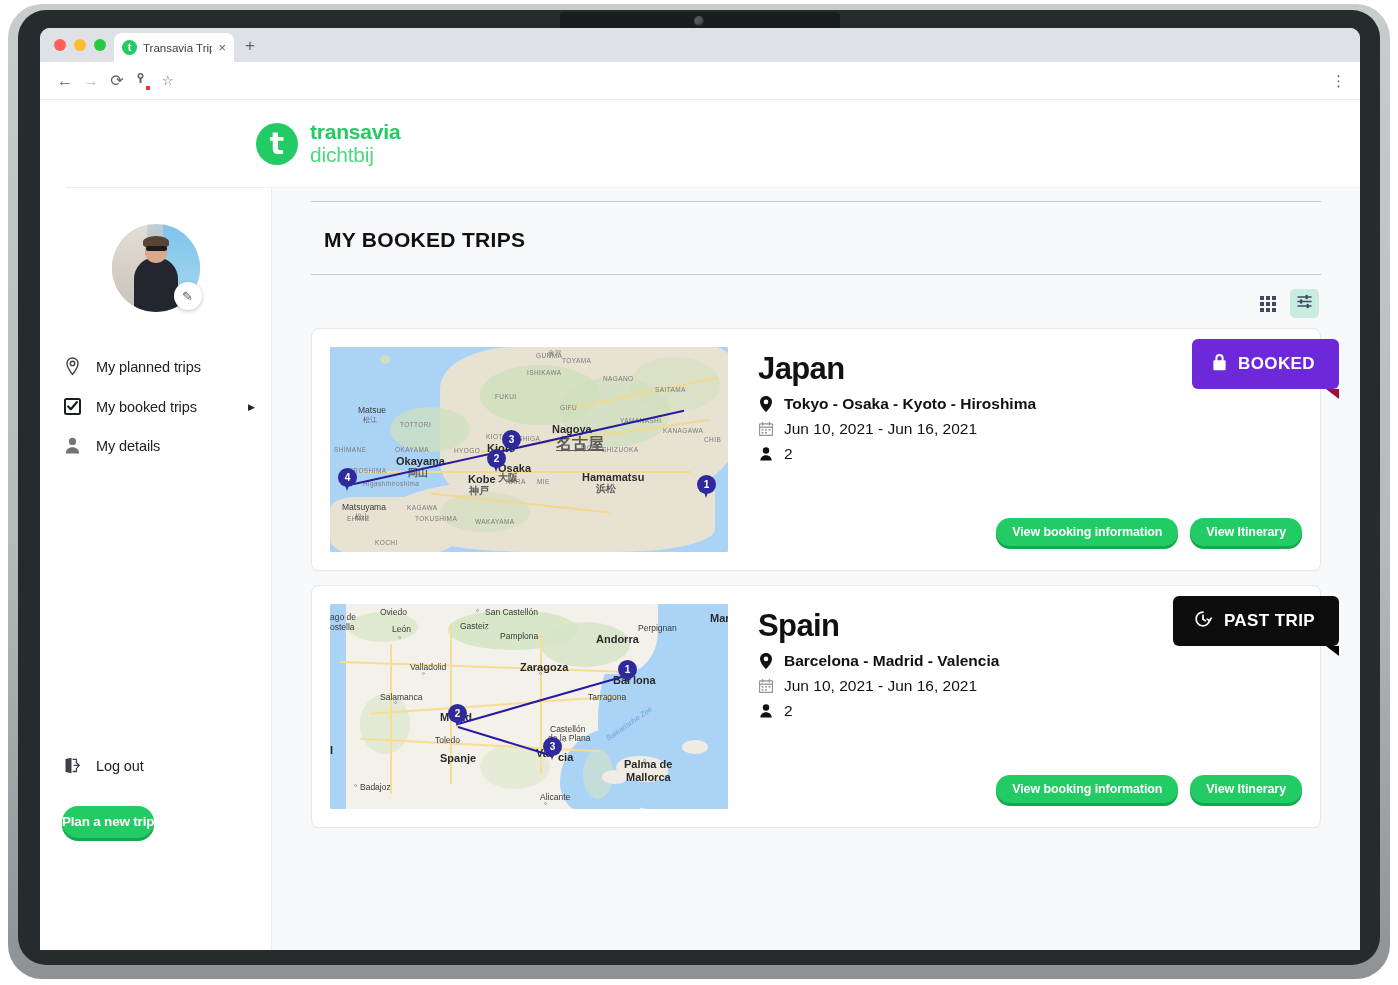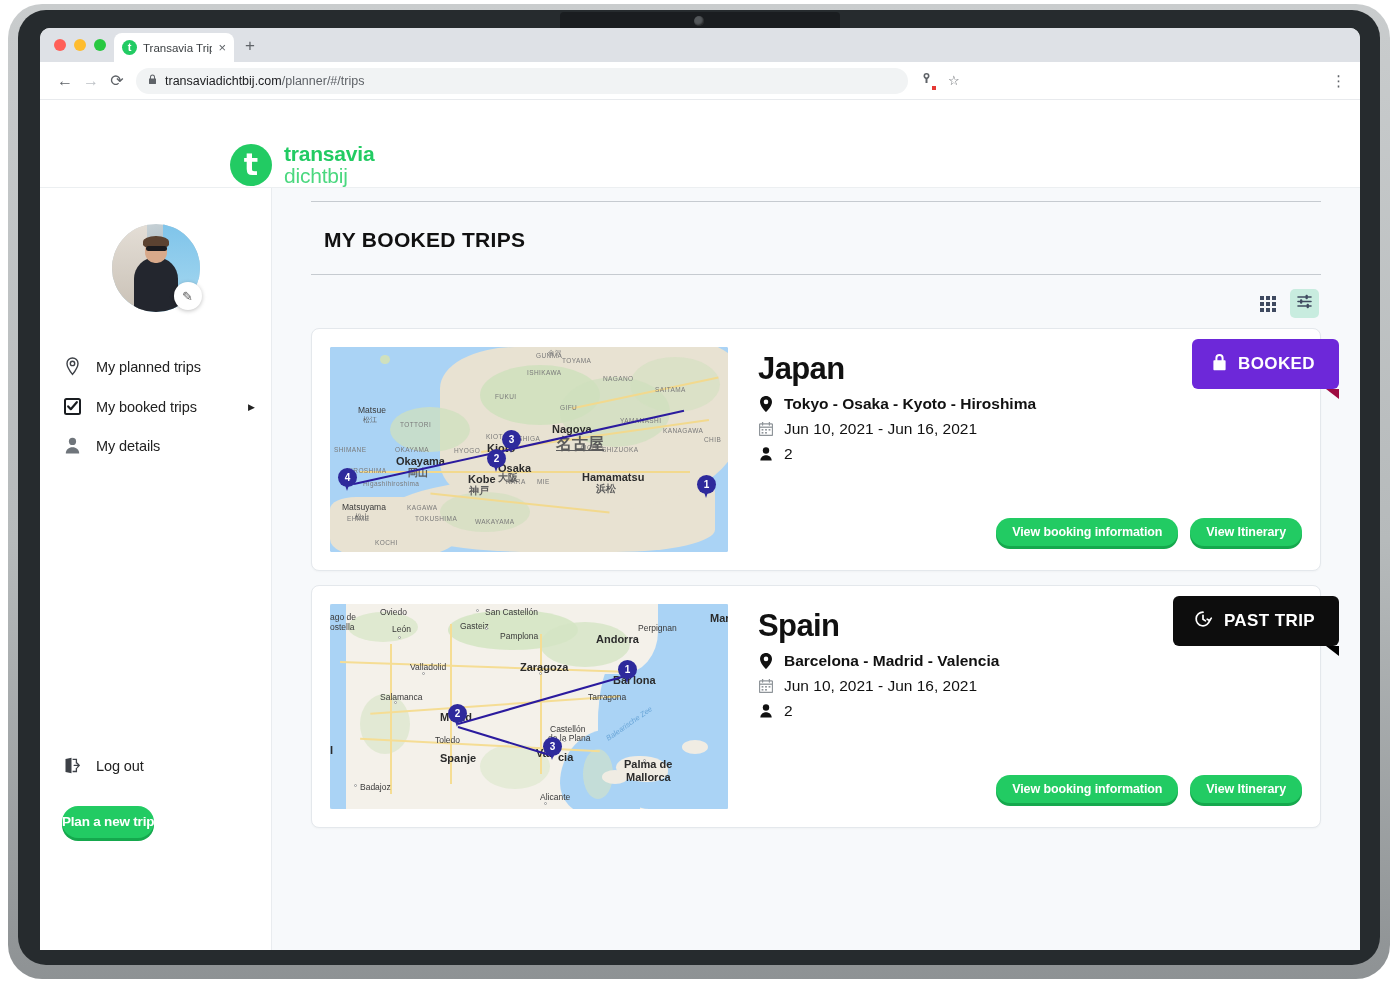--- a/index.html
+++ b/index.html
@@ -92,22 +92,22 @@
     background: #e53935; border: 1px solid #fff;
   }
   .kebab {
     margin-left: auto; font-size: 15px; color: #5f6368; cursor: pointer;
     letter-spacing: 0; line-height: 8px; padding-right: 2px;
   }
 
   
   .page { position: relative; background: #ffffff; height: 850px; }
   .site-header {
-    height: 88px; background: #ffffff; display: flex; align-items: flex-end;
-    padding: 0 55px 0 190px; border-bottom: 1px solid #eceff1;
+    height: 88px; background: #ffffff; display: flex; align-items: center;
+    padding: 0 55px 0 190px; border-bottom: 1px solid #eceff1; margin-left: 26px;
   }
   .logo { display: flex; align-items: center; gap: 12px; }
   .logo-mark {
     width: 42px; height: 42px; border-radius: 50%; background: #22cb63;
     position: relative; flex: none;
   }
   .logo-mark::before {
     content: "t"; position: absolute; left: 0; right: 0; top: 50%;
     transform: translateY(-50%); text-align: center; color: #fff;
     font-size: 30px; font-weight: bold; line-height: 1;
@@ -309,28 +309,20 @@
         <span class="tab-title">Transavia Trip</span>
         <span class="tab-close">×</span>
       </div>
       <span class="newtab">+</span>
     </div>
 
     <div class="toolbar">
       <span class="navbtn">←</span>
       <span class="navbtn dim">→</span>
       <span class="navbtn">⟳</span>
-      <div class="omnibox">
-        <span class="lock">
-          <svg width="9" height="11" viewBox="0 0 9 11">
-              <path d="M2 4.5V3a2.5 2.5 0 015 0v1.5h.6c.3 0 .4.2.4.4v4.7c0 .2-.1.4-.4.4H1.4c-.3 0-.4-.2-.4-.4V4.9c0-.2.1-.4.4-.4H2zm1 0h3V3a1.5 1.5 0 00-3 0v1.5z" fill="#5f6368"></path>
-            </svg>
-        </span>
-        <span class="url"><span>transaviadichtbij.com</span><span class="path">/planner/#/trips</span></span>
-      </div>
       <div class="chrome-icons">
         <span class="ci">
           <svg width="14" height="14" viewBox="0 0 14 14">
               <path d="M6.5 1a3 3 0 00-3 3c0 1.3.9 2.4 2 2.9V11h2V6.9c1.1-.5 2-1.6 2-2.9a3 3 0 00-3-3zm0 1.6a1.4 1.4 0 110 2.8 1.4 1.4 0 010-2.8z" fill="#5f6368"></path>
             </svg>
           <span class="reddot"></span>
         </span>
         <span class="ci">☆</span>
       </div>
       <span class="kebab">⋮</span>

